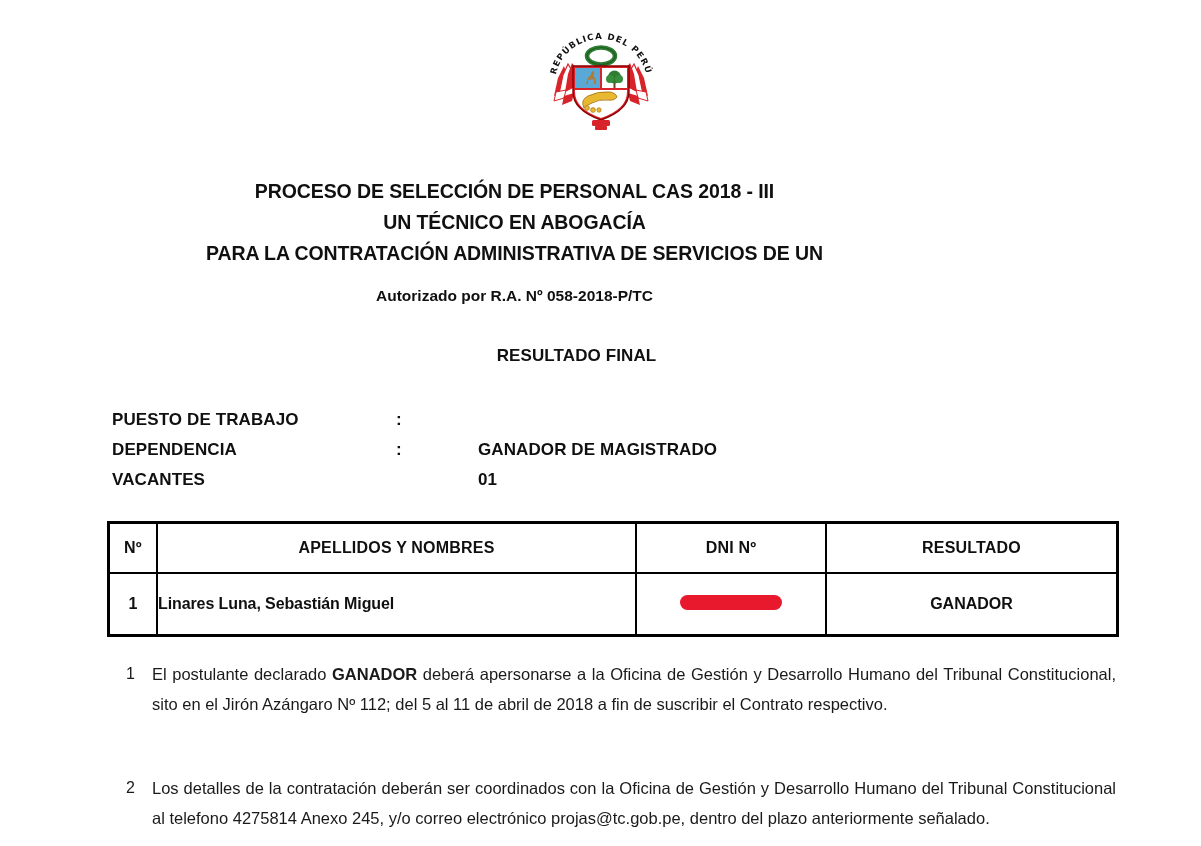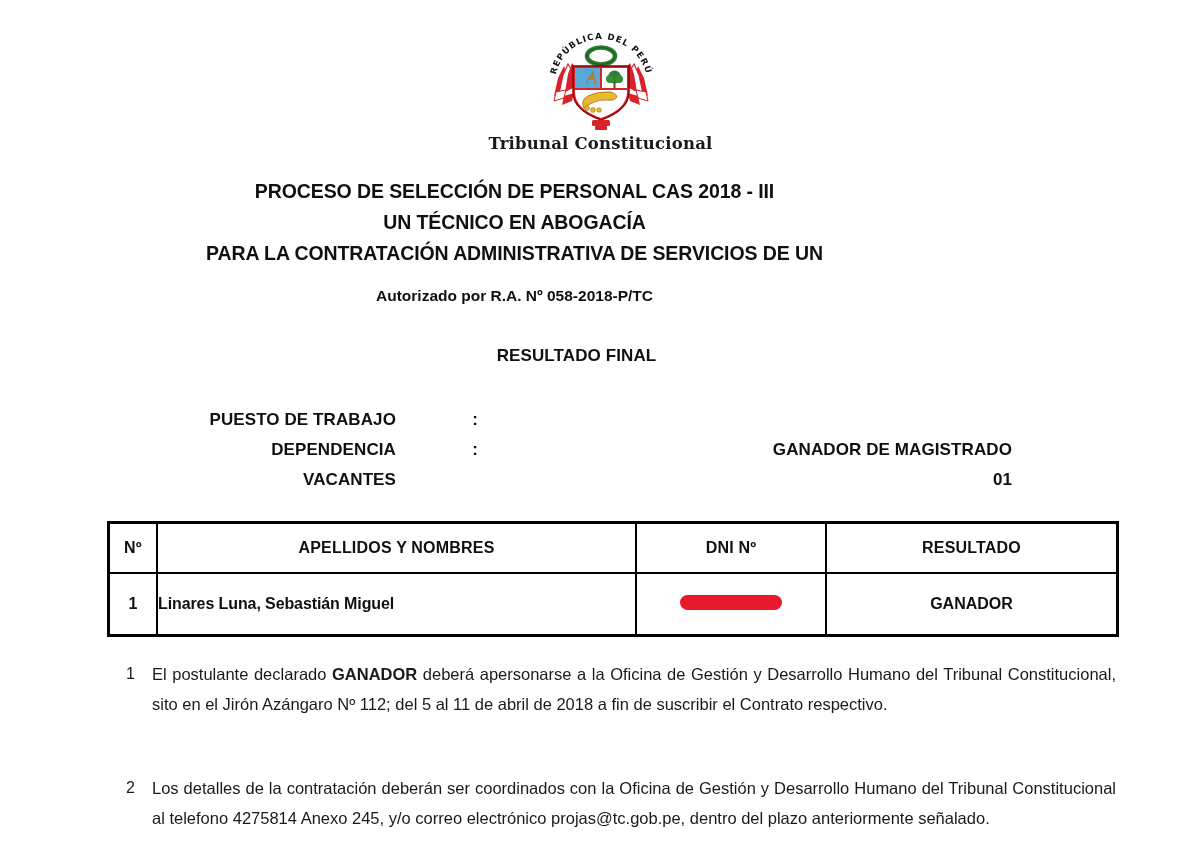--- a/index.html
+++ b/index.html
@@ -84,21 +84,20 @@
     width: 900px;
   }
   .info-row {
     display: flex;
     align-items: baseline;
     height: 30px;
     font-size: 17px;
     font-weight: 700;
     color: #101010;
     letter-spacing: 0.1px;
-    text-align: right;
   }
   .info-label { width: 284px; flex: 0 0 284px; }
   .info-colon { width: 82px; flex: 0 0 82px; }
   .info-value { flex: 1 1 auto; }
 
   
   #results-table {
     position: absolute;
     top: 521px;
     left: 107px;
@@ -219,21 +218,20 @@
       <path d="M33,68 L85,68 L85,70 Q85,87 59,96 Q33,87 33,70 Z" fill="#ffffff"></path>
       <path d="M42,86 q-4,-8 4,-12 q10,-5 22,-4 q6,1 7,5 q-3,4 -9,3 q-9,-1 -16,3 q-5,2 -8,5 Z" fill="#e8b830" stroke="#a8791a" stroke-width="0.9"></path>
       <circle cx="45" cy="86" r="2.4" fill="#e8b830" stroke="#a8791a" stroke-width="0.7"></circle>
       <circle cx="51" cy="88" r="2.4" fill="#e8b830" stroke="#a8791a" stroke-width="0.7"></circle>
       <circle cx="57" cy="88" r="2.2" fill="#e8b830" stroke="#a8791a" stroke-width="0.7"></circle>
 
       <rect x="50" y="98" width="18" height="6" rx="1.5" fill="#d8232a"></rect>
       <rect x="53" y="104" width="12" height="4" rx="1" fill="#d8232a"></rect>
     </svg>
   </div>
-  <div id="institution-name">Tribunal Constitucional</div>
 </div>
 
 <div id="title-block">
   <div class="title-line">PROCESO DE SELECCIÓN DE PERSONAL CAS 2018 - III</div>
   <div class="title-line">UN TÉCNICO EN ABOGACÍA</div>
   <div class="title-line">PARA LA CONTRATACIÓN ADMINISTRATIVA DE SERVICIOS DE UN</div>
   <div id="authorized-line">Autorizado por R.A. Nº  058-2018-P/TC</div>
 </div>
 
 <div id="section-heading">RESULTADO FINAL</div>

